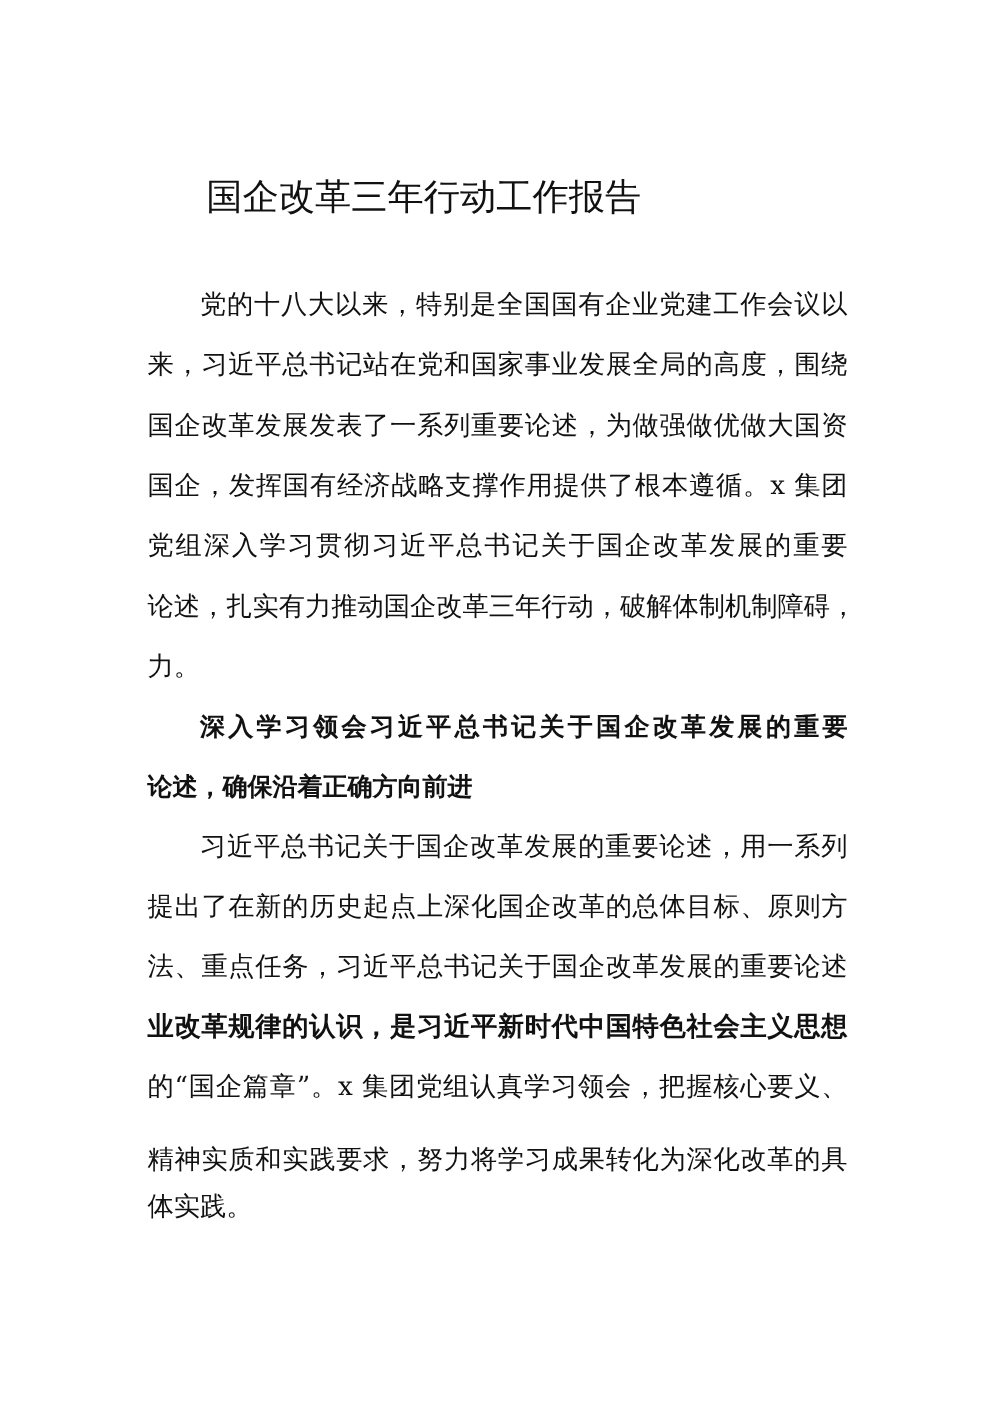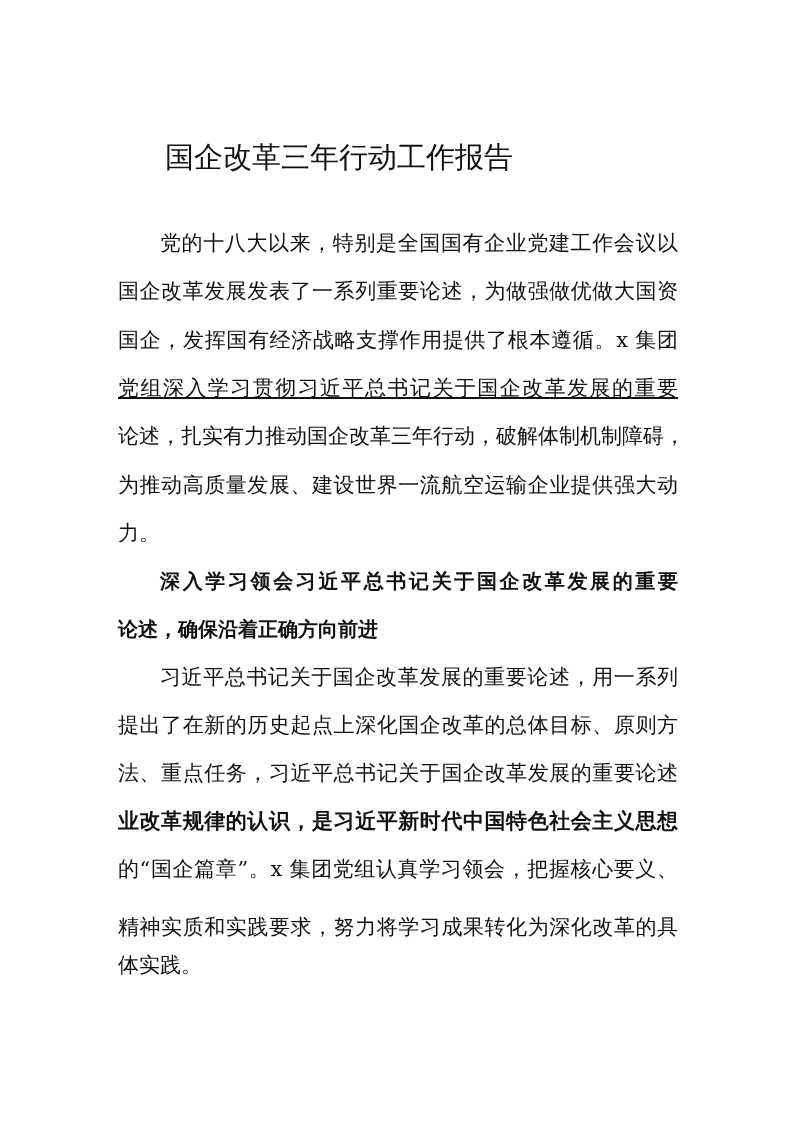--- a/index.html
+++ b/index.html
@@ -24,45 +24,45 @@
   }
   .line.heading.full { text-align-last: justify; }
 </style>
 </head>
 <body>
 
 <div class="page">
   <div class="title">国企改革三年行动工作报告</div>
 
   <div class="line indent" style="top:222px">党的十八大以来，特别是全国国有企业党建工作会议以</div>
+  <div class="line" style="top:270px">来，习近平总书记站在党和国家事业发展全局的高度，围绕</div>
   <div class="line" style="top:318px">国企改革发展发表了一系列重要论述，为做强做优做大国资</div>
   <div class="line" style="top:366px">国企，发挥国有经济战略支撑作用提供了根本遵循。x 集团</div>
   <div class="line" style="top:414px">党组深入学习贯彻习近平总书记关于国企改革发展的重要</div>
   <div class="line" style="top:462px">论述，扎实有力推动国企改革三年行动，破解体制机制障碍，</div>
-  <div class="line" style="top:510px">为推动高质量发展、建设世界一流航空运输企业提供强大动</div>
   <div class="line last" style="top:558px">力。</div>
 
   <div class="line indent heading full" style="top:604px">深入学习领会习近平总书记关于国企改革发展的重要</div>
   <div class="line heading" style="top:652px">论述，确保沿着正确方向前进</div>
 
   <div class="line indent" style="top:698px">习近平总书记关于国企改革发展的重要论述，用一系列</div>
   <div class="line" style="top:794px">提出了在新的历史起点上深化国企改革的总体目标、原则方</div>
   <div class="line" style="top:842px">法、重点任务，习近平总书记关于国企改革发展的重要论述</div>
   <div class="line" style="top:890px">业改革规律的认识，是习近平新时代中国特色社会主义思想</div>
   <div class="line" style="top:938px">的“国企篇章”。x 集团党组认真学习领会，把握核心要义、</div>
   <div class="line" style="top:986px">精神实质和实践要求，努力将学习成果转化为深化改革的具</div>
   <div class="line last" style="top:1034px">体实践。</div>
 </div>
 
 <style>
   
   .page .line:nth-of-type(2)  { top: 231px !important; }
   .page .line:nth-of-type(3)  { top: 279px !important; }
   .page .line:nth-of-type(4)  { top: 328px !important; }
-  .page .line:nth-of-type(5)  { top: 376px !important; text-decoration: underline; }
+  .page .line:nth-of-type(5)  { top: 376px !important; }
   .page .line:nth-of-type(6)  { top: 424px !important; }
   .page .line:nth-of-type(7)  { top: 473px !important; }
   .page .line:nth-of-type(8)  { top: 521px !important; }
   .page .line:nth-of-type(9)  { top: 569px !important; }
   .page .line:nth-of-type(10) { top: 617px !important; }
   .page .line:nth-of-type(11) { top: 665px !important; }
   .page .line:nth-of-type(12) { top: 713px !important; }
   .page .line:nth-of-type(13) { top: 761px !important; }
   .page .line:nth-of-type(14) { top: 809px !important; font-weight: bold; }
   .page .line:nth-of-type(15) { top: 857px !important; }

